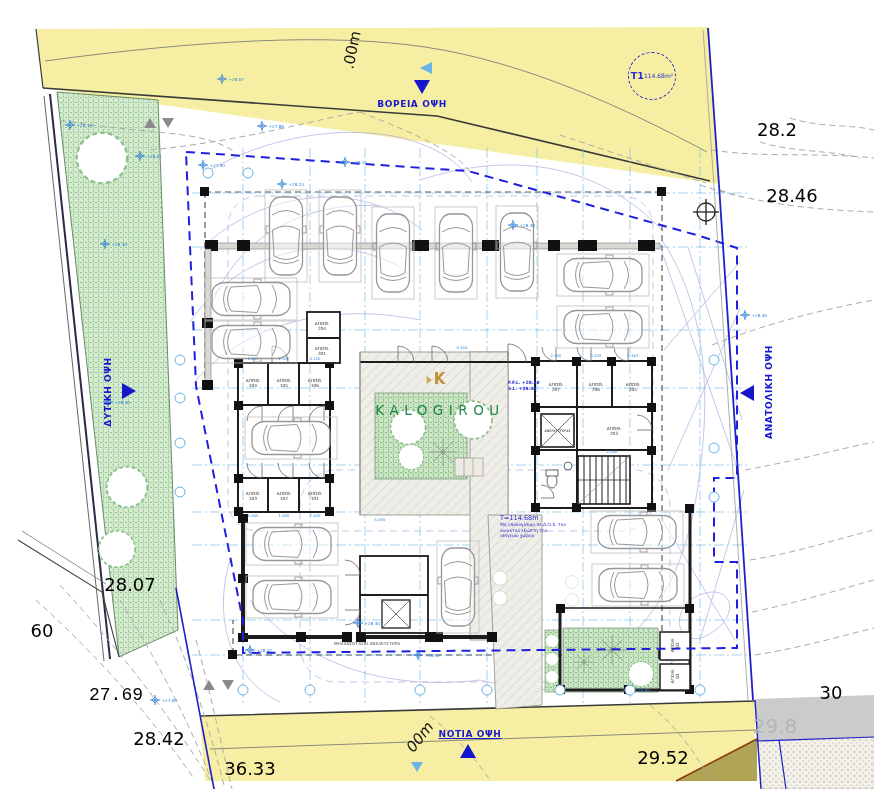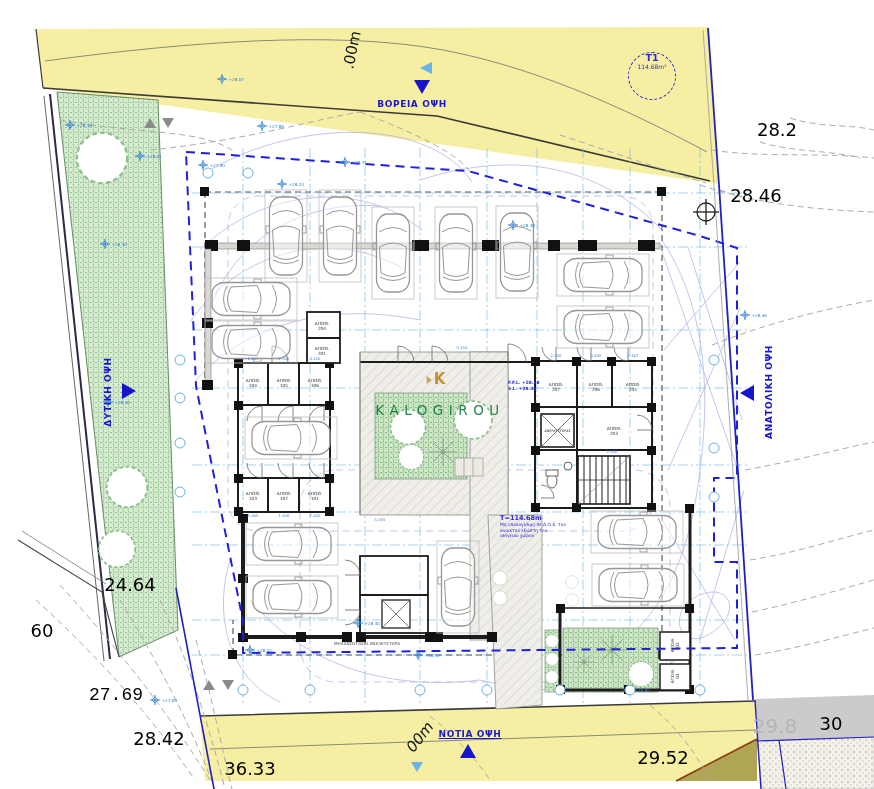--- a/index.html
+++ b/index.html
@@ -5,32 +5,32 @@
   body{margin:0;background:#9a9a9a;}
   #stage{position:relative;width:874px;height:789px;background:#ffffff;
          font-family:"DejaVu Sans",sans-serif;overflow:hidden;}
   svg{position:absolute;left:0;top:0;}
   .ov{position:absolute;transform:translate(-50%,-50%);white-space:nowrap;}
   .elev{font-size:18px;color:#000000;}
   .elev.gray{color:#b5b5b5;font-size:20px;}
   .fac{font-size:9px;font-weight:bold;color:#1818cf;letter-spacing:.6px;}
   .roadlbl{font-size:15px;color:#111;}
   .badge{position:absolute;width:46px;height:46px;border:1.6px dashed #2a2ad0;border-radius:50%;
-         display:flex;flex-direction:column;align-items:center;color:#2a2ad0;}
+         display:flex;align-items:center;justify-content:center;color:#2a2ad0;}
   .badge .id{font-size:9.5px;font-weight:bold;line-height:1;}
   .badge .area{font-size:6px;line-height:1.3;}
   .wm{font-size:13.5px;letter-spacing:5.5px;color:#15803d;font-weight:500;opacity:.95;}
   .mono{color:#c09135;font-weight:bold;font-size:15px;letter-spacing:0;}
   .mono:before{content:"";display:inline-block;width:0;height:0;border-top:4px solid transparent;
      border-bottom:4px solid transparent;border-left:5px solid #c09135;margin-right:2px;opacity:.8;}
   .room{position:absolute;font-size:4.3px;line-height:1.25;color:#333;text-align:center;
         transform:translate(-50%,-50%);}
   .room.rot{transform:translate(-50%,-50%) rotate(-90deg);}
   .note{position:absolute;color:#2a2ad0;}
-  .note .t{font-size:6.5px;font-weight:bold;}
+  .note .t{font-size:6.5px;font-weight:normal;}
   .note .l{font-size:4.4px;line-height:1.3;}
   .ffl{position:absolute;color:#2a2ad0;font-size:4.4px;line-height:1.35;font-weight:bold;}
   .mach{position:absolute;color:#4a4a4a;font-size:4.2px;line-height:1.3;}
   .elevlbl{position:absolute;font-size:3.3px;color:#333;transform:translate(-50%,-50%);}
 </style>
 </head>
 <body>
 
 <div id="stage">
 
@@ -546,28 +546,28 @@
 
 <div class="ov roadlbl" style="left:352px;top:50px;transform:translate(-50%,-50%) rotate(-78deg);">.00m</div>
 <div class="ov roadlbl" style="left:420px;top:737px;transform:translate(-50%,-50%) rotate(-52deg);font-style:italic;">00m</div>
 
 <div class="badge" style="left:628px;top:52px;">
   <span class="id">T1</span>
   <span class="area">114.68m²</span>
 </div>
 
 <div class="ov elev" style="left:777px;top:129px;">28.2</div>
-<div class="ov elev" style="left:756px;top:195px;">28.46</div>
-<div class="ov elev" style="left:130px;top:584px;">24.64</div>
+<div class="ov elev" style="left:792px;top:195px;">28.46</div>
+<div class="ov elev" style="left:130px;top:584px;">28.07</div>
 <div class="ov elev" style="left:42px;top:630px;">60</div>
 <div class="ov elev" style="left:116px;top:695px;font-family:Liberation Mono, monospace;">27.69</div>
 <div class="ov elev" style="left:159px;top:738px;">28.42</div>
 <div class="ov elev" style="left:250px;top:768px;">36.33</div>
 <div class="ov elev" style="left:663px;top:757px;">29.52</div>
-<div class="ov elev" style="left:831px;top:692px;margin-top:31px;">30</div>
+<div class="ov elev" style="left:831px;top:692px;">30</div>
 <div class="ov elev gray" style="left:775px;top:726px;">29.8</div>
 
 <div class="ov mono" style="left:436px;top:379px;">K</div>
 <div class="ov wm" style="left:440px;top:410px;">KALOGIROU</div>
 
 <div class="note" style="left:500px;top:514px;">
   <div class="t">T=114.68m</div>
   <div class="l">Μη υπολογίσιμη σε Δ.Ο.Χ. του</div>
   <div class="l">ανοικτού εξώστη του</div>
   <div class="l">ισόγειου χώρου</div>

